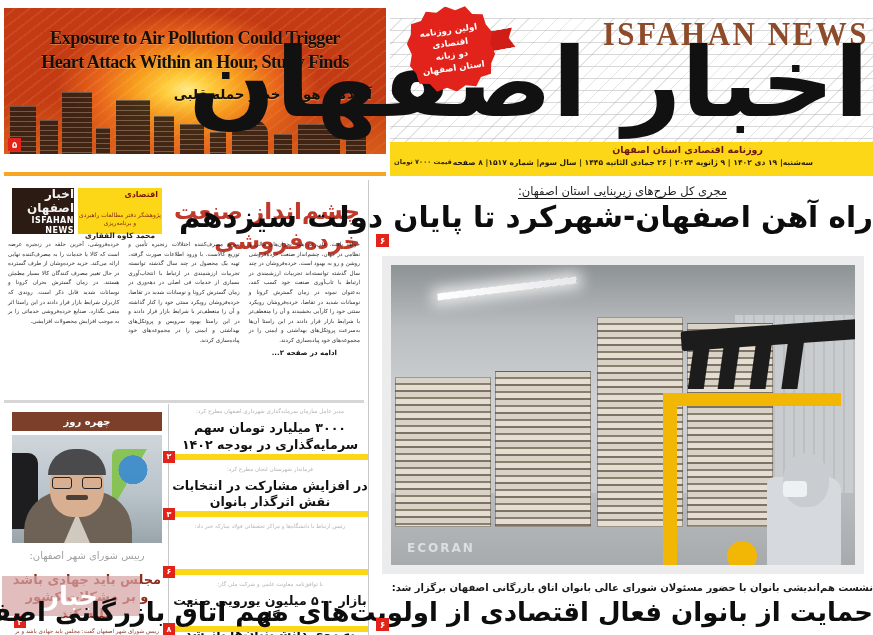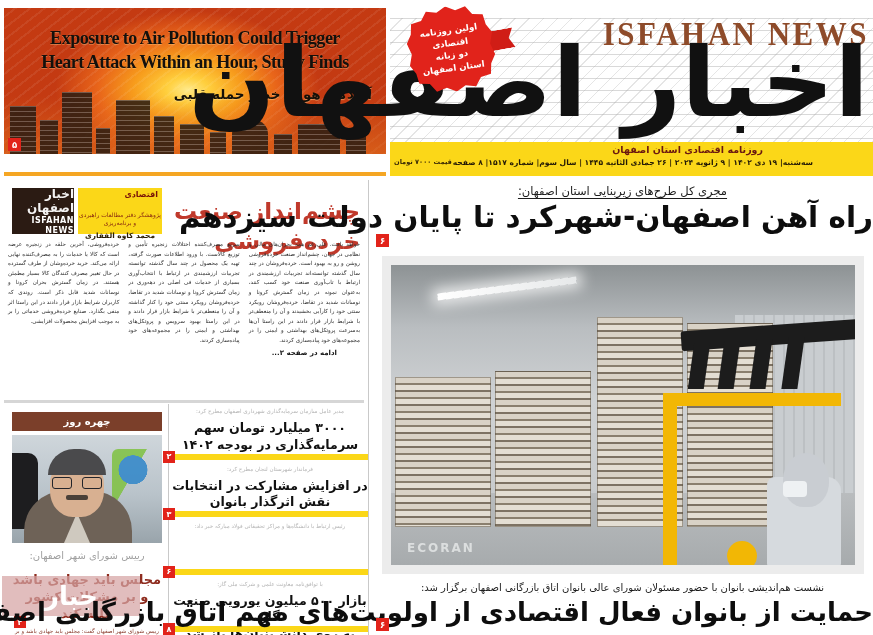--- a/index.html
+++ b/index.html
@@ -145,22 +145,22 @@
   }
   .fork-mast { position:absolute; background:#f2b705; }
   .fork-tine { position:absolute; background:#1c1c1c; }
   .operator-head { position:absolute; border-radius:50% 50% 45% 45%; background:#c9cdd2; }
   .operator-body { position:absolute; background:#d6dade; border-radius:8px 14px 4px 4px; }
   .mask { position:absolute; background:#eef1f3; border-radius:4px; }
   .ecoran { position:absolute; left:16px; bottom:10px; color:#eceeee; font-size:12px;
     letter-spacing:2px; direction:ltr; opacity:.75; font-weight:bold; }
 
   .bottom-kicker {
-    position:absolute; left:0; top:404px; width:100%; text-align:center;
-    font-size:10px; color:#1b1b1b;
+    position:absolute; left:0; top:404px; width:100%; 
+    font-size:10px; color:#1b1b1b;font-weight:bold;
   }
   .bottom-head {
     position:absolute; left:0; top:418px; width:100%; text-align:center;
     font-size:26px; font-weight:bold; color:#0d0d0d; line-height:33px; white-space:nowrap;
   }
   .badge-red2 {
     position:absolute; left:4px; top:440px; width:13px; height:13px; background:#e2231a;
     color:#fff; font-size:8.5px; font-weight:bold; display:flex;
     align-items:center; justify-content:center;
   }

